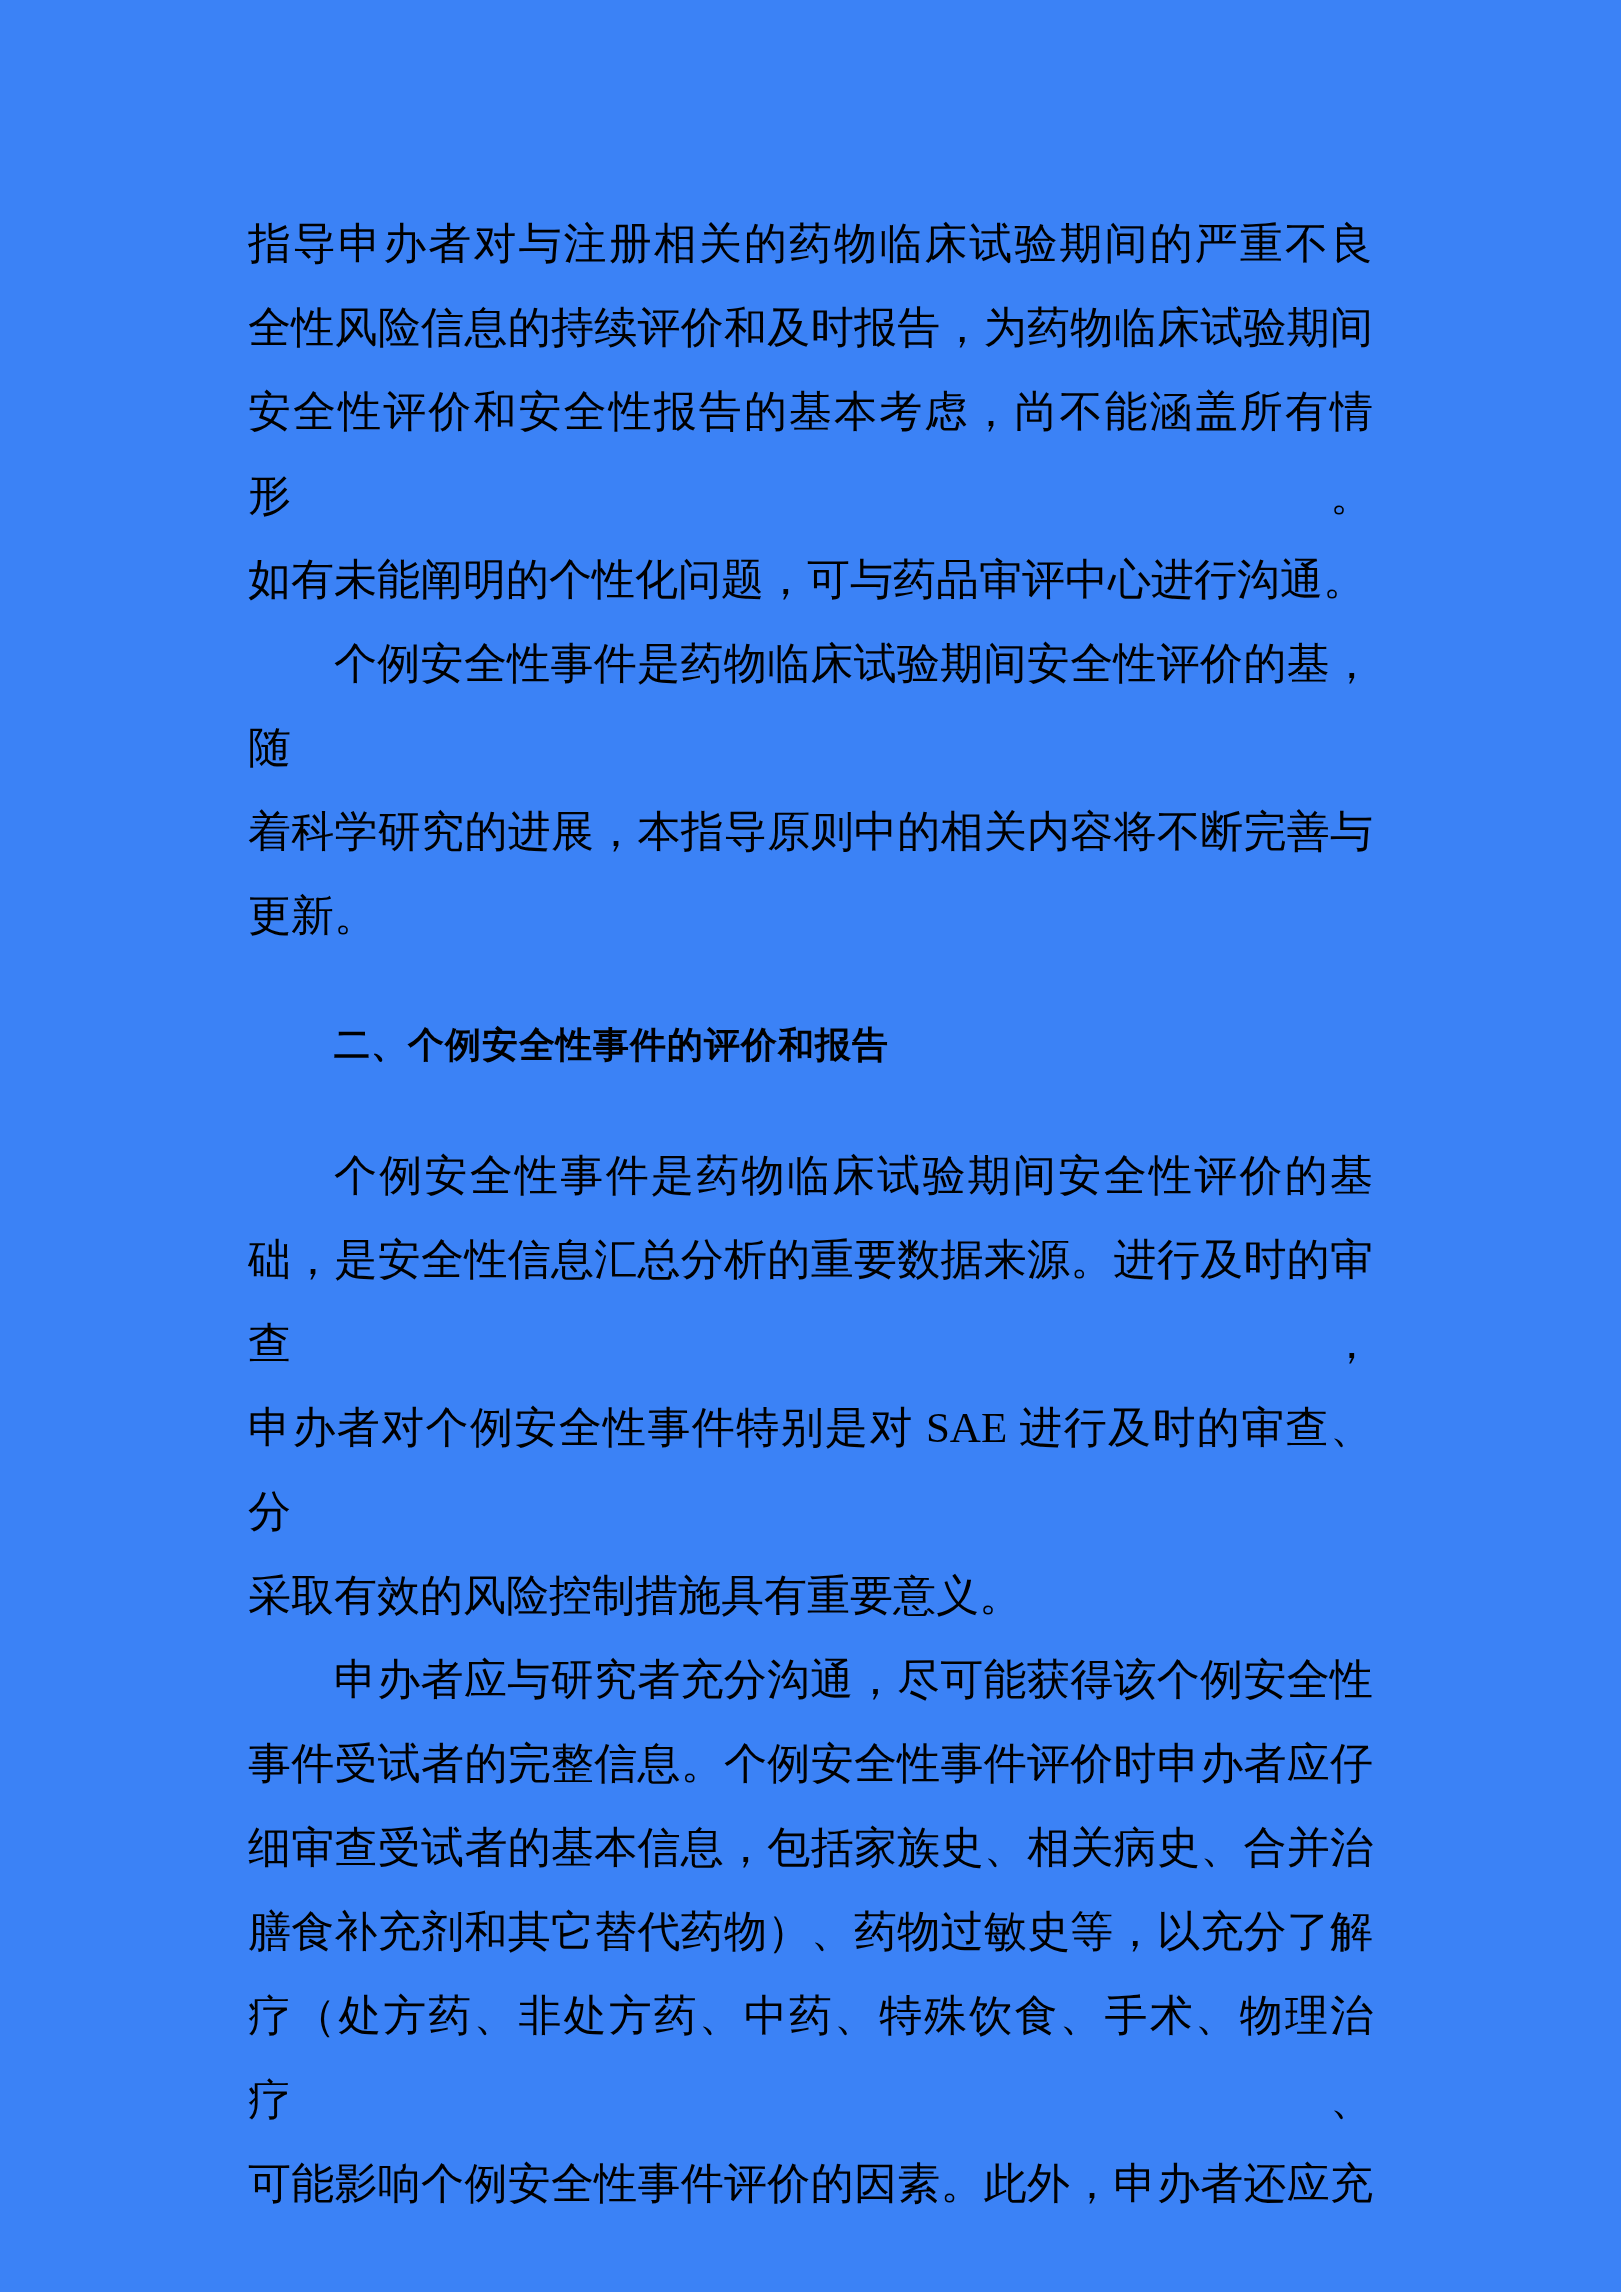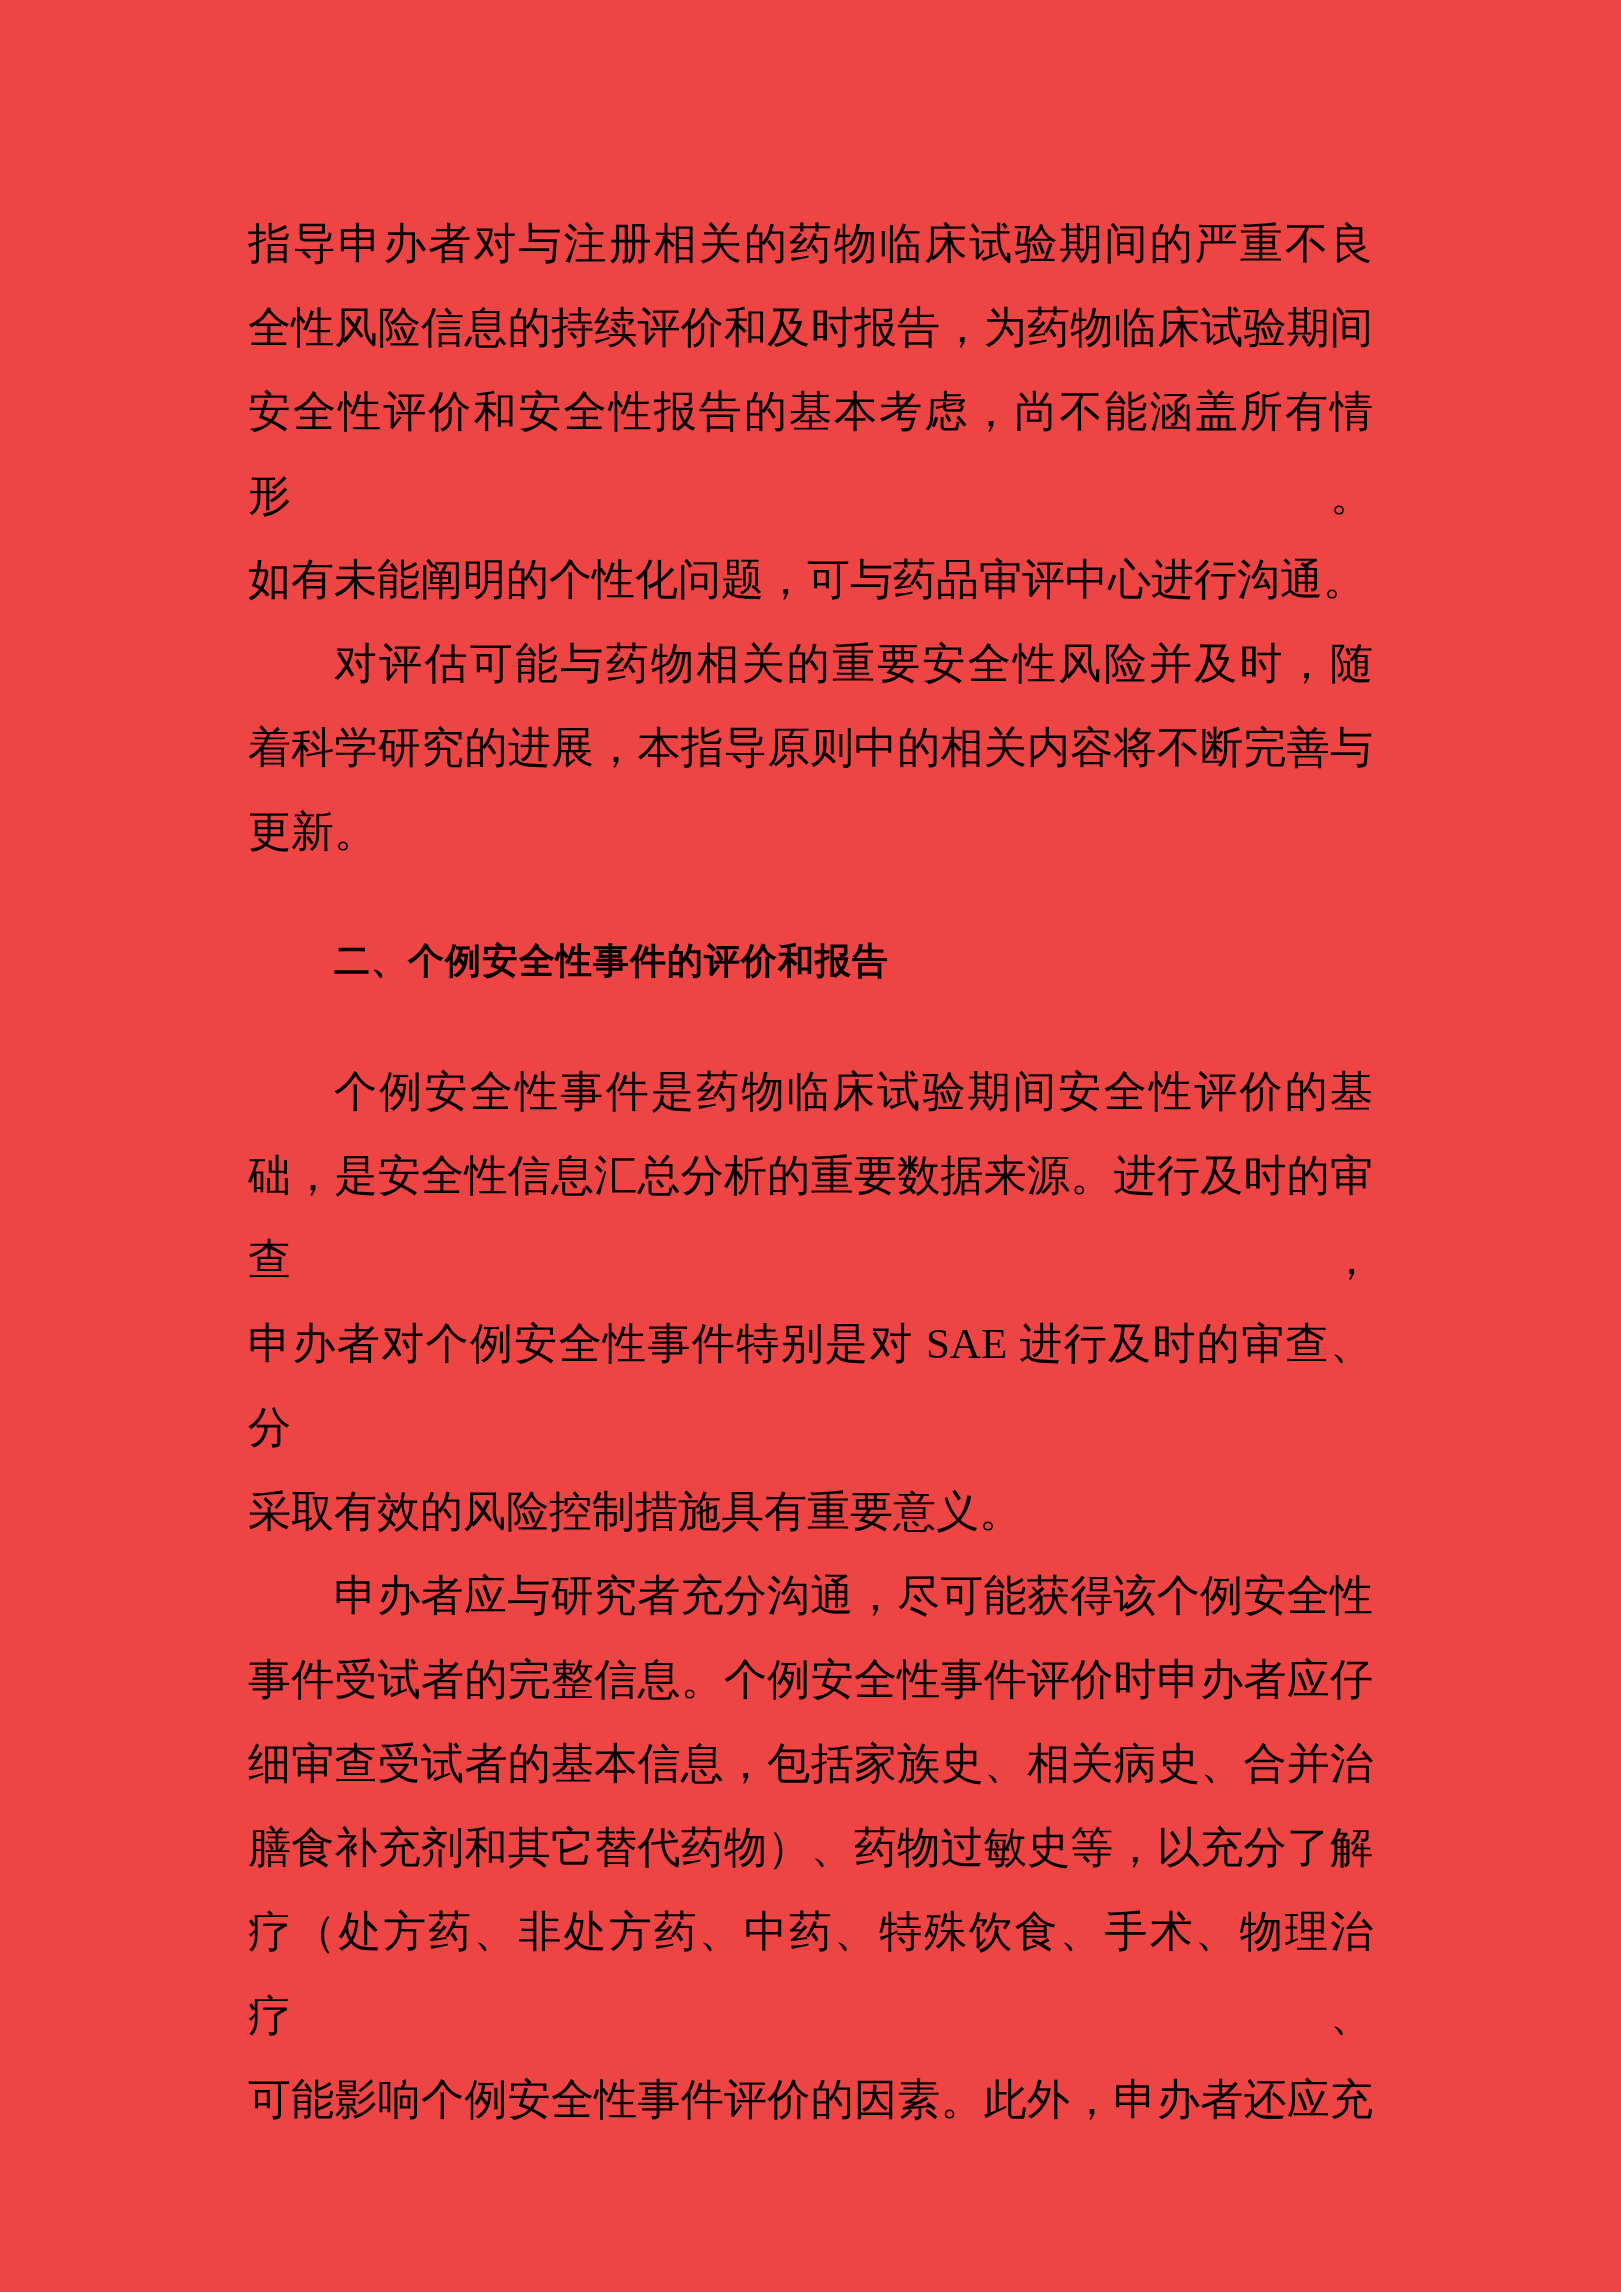--- a/index.html
+++ b/index.html
@@ -5,21 +5,21 @@
   html, body {
     margin: 0;
     padding: 0;
     background: #888;
   }
   .page {
     position: relative;
     width: 1621px;
     height: 2293px;
     margin: 0 auto;
-    background: #ef4444;
+    background: #3b82f6;
     color: #000000;
     font-family: "Liberation Serif", "DejaVu Serif", serif;
     overflow: hidden;
   }
   .content {
     position: absolute;
     left: 248px;
     top: 202px;
     width: 1125px;
   }
@@ -57,21 +57,21 @@
   <div class="content">
 
     <div class="para">
       <div class="line">指导申办者对与注册相关的药物临床试验期间的严重不良</div>
       <div class="line">全性风险信息的持续评价和及时报告，为药物临床试验期间</div>
       <div class="line">安全性评价和安全性报告的基本考虑，尚不能涵盖所有情形。</div>
       <div class="line final">如有未能阐明的个性化问题，可与药品审评中心进行沟通。</div>
     </div>
 
     <div class="para">
-      <div class="line indent">对评估可能与药物相关的重要安全性风险并及时，随</div>
+      <div class="line indent">个例安全性事件是药物临床试验期间安全性评价的基，随</div>
       <div class="line">着科学研究的进展，本指导原则中的相关内容将不断完善与</div>
       <div class="line final">更新。</div>
     </div>
 
     <h2 class="heading">二、个例安全性事件的评价和报告</h2>
 
     <div class="para">
       <div class="line indent">个例安全性事件是药物临床试验期间安全性评价的基</div>
       <div class="line">础，是安全性信息汇总分析的重要数据来源。进行及时的审查，</div>
       <div class="line">申办者对个例安全性事件特别是对 SAE 进行及时的审查、分</div>

